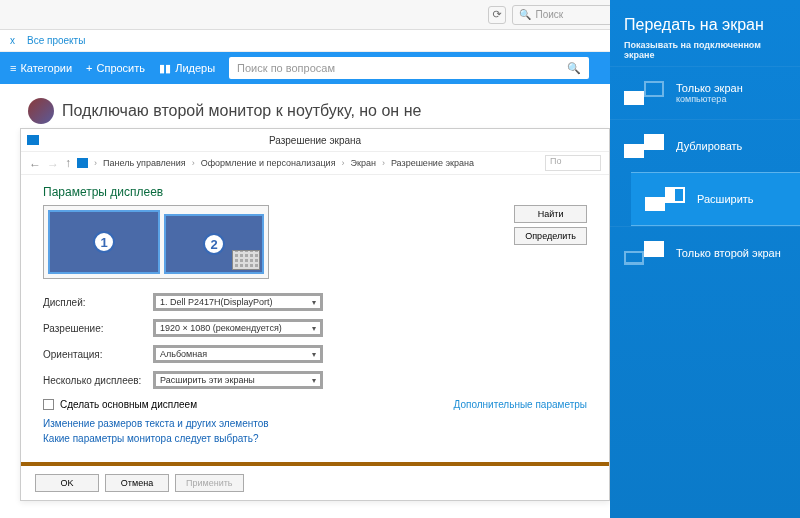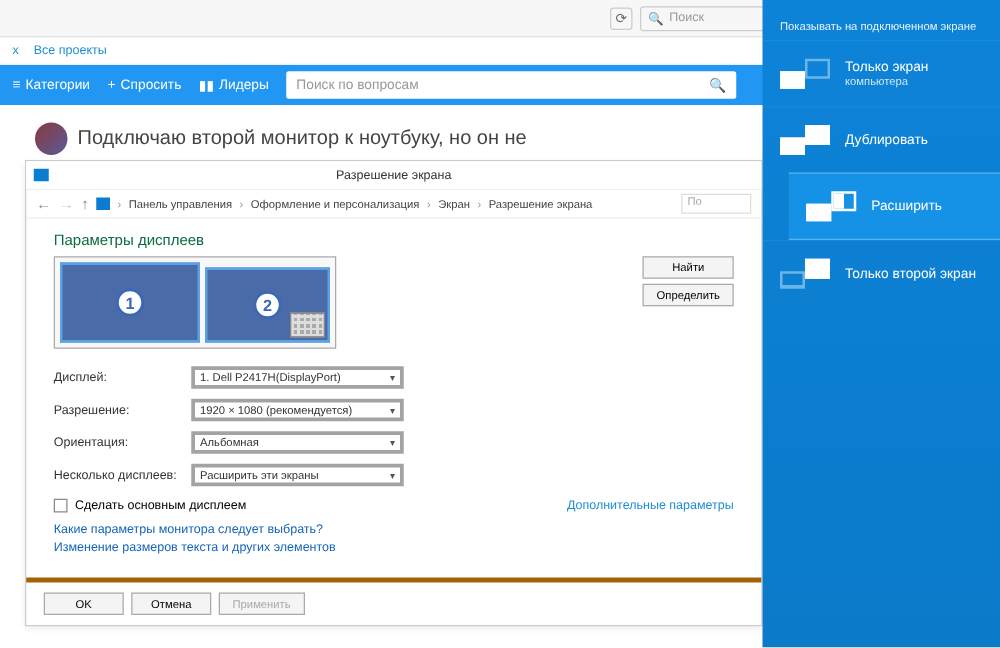--- a/index.html
+++ b/index.html
@@ -63,21 +63,21 @@
 .links { margin-top: 8px; font-size: 10px; }
 .links a { color: #1464b7; display: block; margin-bottom: 4px; }
 
 .dlg-footer { border-top: 4px solid #a16207; padding: 8px 14px; display: flex; gap: 6px; }
 .dlg-footer .wbtn.disabled { color: #aaa; }
 
 
 .project-panel { position: absolute; top: 0; right: 0; width: 190px; height: 518px; background: linear-gradient(180deg,#0d83d8 0%, #0b7ac9 100%); color: #fff; }
 .pp-head { padding: 16px 14px 6px; }
 .pp-head h2 { font-size: 16px; font-weight: 300; margin-bottom: 6px; }
-.pp-head p { font-size: 9px; opacity: .9; }
+.pp-head p { font-size: 9px; opacity: .9; font-weight: bold; }
 .pp-item { padding: 14px 14px; display: flex; align-items: center; gap: 12px; font-size: 11px; border-top: 1px solid rgba(255,255,255,.06); }
 .pp-item.active { background: #1592e6; border-top: 1px solid rgba(255,255,255,.3); border-bottom: 1px solid rgba(255,255,255,.3); margin-left: 21px; }
 .pp-ico { width: 40px; height: 24px; position: relative; flex-shrink: 0; }
 .pp-ico .lap { position: absolute; left: 0; bottom: 0; width: 20px; height: 14px; border: 2px solid #fff; border-bottom-width: 3px; }
 .pp-ico .scr { position: absolute; right: 0; top: 0; width: 20px; height: 16px; border: 2px solid #fff; }
 .pp-ico .scr.filled { background: #fff; }
 .pp-ico .lap.filled { background: #fff; }
 .pp-ico.pc-only .scr { border-color: #6cb5e8; }
 .pp-ico.sec-only .lap { border-color: #6cb5e8; }
 .pp-text .sub { font-size: 9px; opacity: .8; }
@@ -195,36 +195,37 @@
           </div>
       </div>
 
       <div class="chk-row">
         <div class="box"></div>
         <span>Сделать основным дисплеем</span>
         <a class="extra">Дополнительные параметры</a>
       </div>
 
       <div class="links">
+        <a>Изменение размеров текста и других элементов</a>
         <a>Какие параметры монитора следует выбрать?</a>
-        <a>Изменение размеров текста и других элементов</a>
       </div>
     </div>
 
     <div class="dlg-footer">
       <div class="wbtn">OK</div>
       <div class="wbtn">Отмена</div>
       <div class="wbtn disabled">Применить</div>
     </div>
   </div>
 
 </div>
 
 <div class="project-panel">
   <div class="pp-head">
+    <h2>Передать на экран</h2>
     <p>Показывать на подключенном экране</p>
   </div>
   <div class="pp-item">
     <div class="pp-ico pc-only">
         <div class="lap filled"></div>
         <div class="scr"></div>
       </div>
     <div class="pp-text">
         <div>Только экран</div>
         <div class="sub">компьютера</div>

